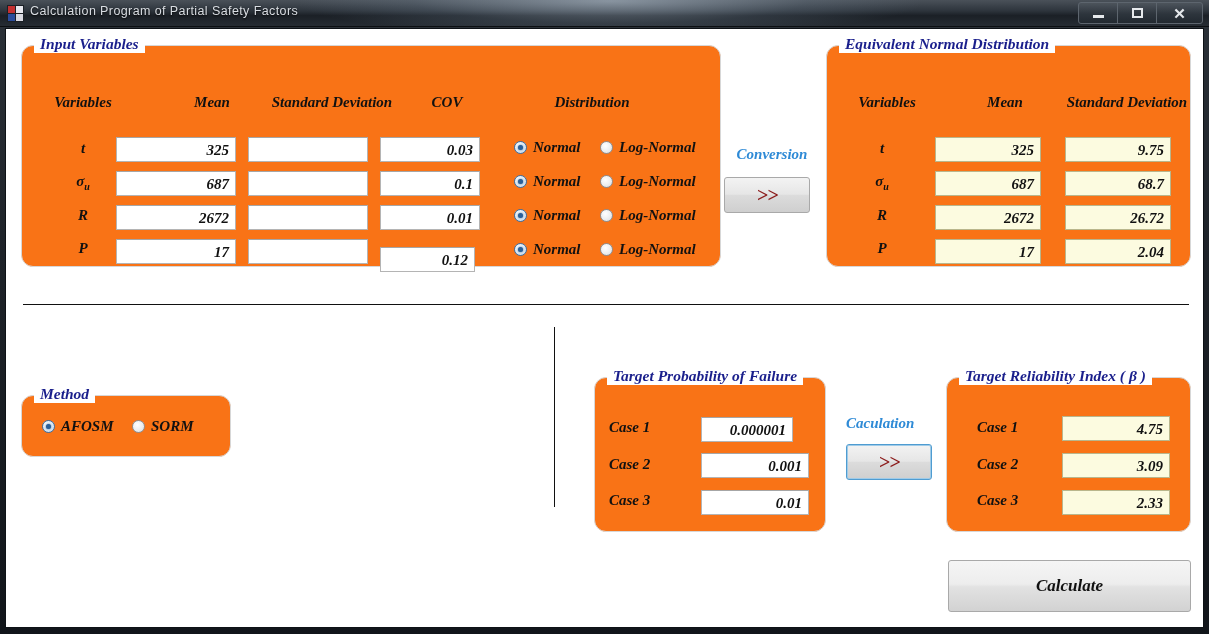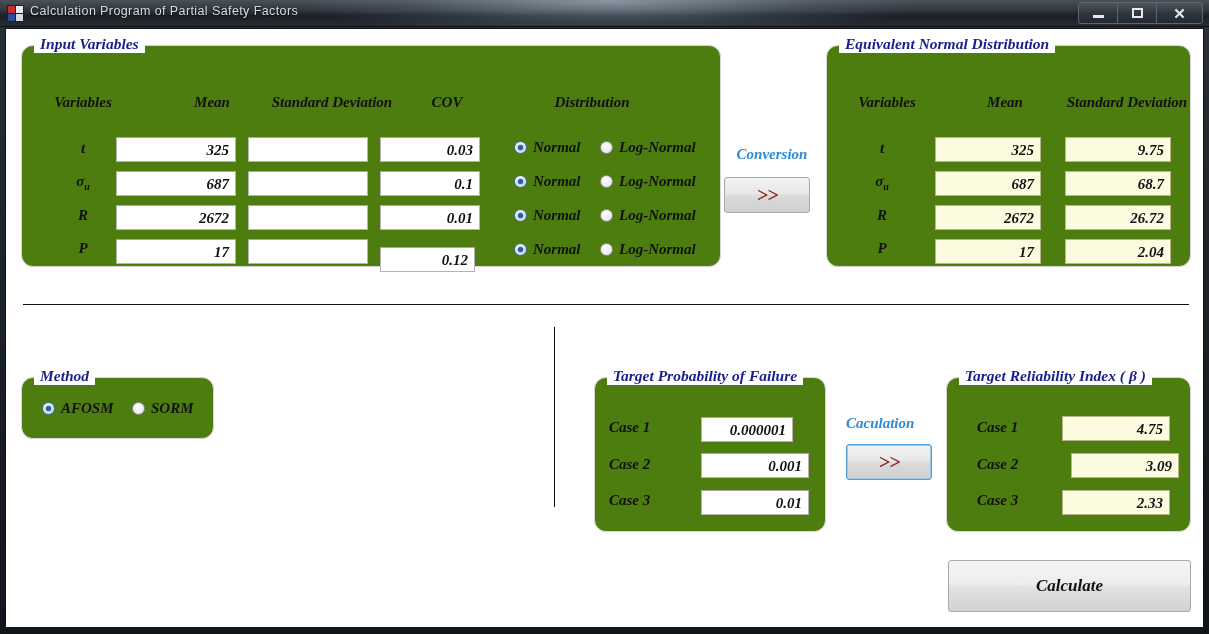--- a/index.html
+++ b/index.html
@@ -83,21 +83,21 @@
     width: 1199px; height: 600px;
     background: #ffffff;
     border: 1px solid #0e1216;
   }
 
   
   .group {
     position: absolute;
     border: 1px solid #d7d7d7;
     border-radius: 12px;
-    background: #4d7c0f;
+    background: #f97316;
   }
   .group > .glabel {
     position: absolute; top: -11px; left: 12px;
     padding: 0 6px;
     background: #fff;
     color: #1a1f8c;
     font-style: italic;
     font-weight: bold;
     font-size: 15.5px;
     white-space: nowrap;
@@ -329,21 +329,21 @@
 
       <div class="rowlabel" style="left:8px; top:194px; width:94px;"><span>P</span></div>
       <div class="tbox ro" style="left:108px;top:193px; width:106px;">17</div>
       <div class="tbox ro" style="left:238px;top:193px; width:106px;">2.04</div>
     </div>
 
     <div class="hdivider" style="left:17px; top:275px; width:1166px;"></div>
 
     <div class="vdivider" style="left:548px; top:298px; height:180px;"></div>
 
-    <div class="group" style="left:15px; top:348px; width:193px; height:62px;">
+    <div class="group" style="left:15px; top:366px; width:210px; height:62px;">
       <div class="glabel">Method</div>
       <div class="radio on" style="left:20px; top:22px;">
           <span class="dot"></span>
           <span class="rlabel">AFOSM</span>
         </div>
       <div class="radio" style="left:110px;top:22px;">
           <span class="dot"></span>
           <span class="rlabel">SORM</span>
         </div>
     </div>
@@ -364,21 +364,21 @@
     <div class="btnlabel" style="left:840px; top:386px; width:96px; ">Caculation</div>
     <div class="arrowbtn focused" style="left:840px; top:415px; width:86px; height:36px;">&gt;&gt;</div>
 
     <div class="group" style="left:940px; top:348px; width:245px; height:155px;">
       <div class="glabel">Target Reliability Index ( β )</div>
 
       <div class="rowlabel" style="left:30px; top:41px; width:80px; text-align:left;">Case 1</div>
       <div class="tbox ro" style="left:115px;top:38px; width:108px;">4.75</div>
 
       <div class="rowlabel" style="left:30px; top:78px; width:80px; text-align:left;">Case 2</div>
-      <div class="tbox ro" style="left:115px;top:75px; width:108px;margin-left:9px;">3.09</div>
+      <div class="tbox ro" style="left:115px;top:75px; width:108px;">3.09</div>
 
       <div class="rowlabel" style="left:30px; top:114px; width:80px; text-align:left;">Case 3</div>
       <div class="tbox ro" style="left:115px;top:112px; width:108px;">2.33</div>
     </div>
 
     <div class="calcbtn" style="left:942px; top:531px; width:243px; height:52px;">Calculate</div>
 
   </div>
 </div>
 

